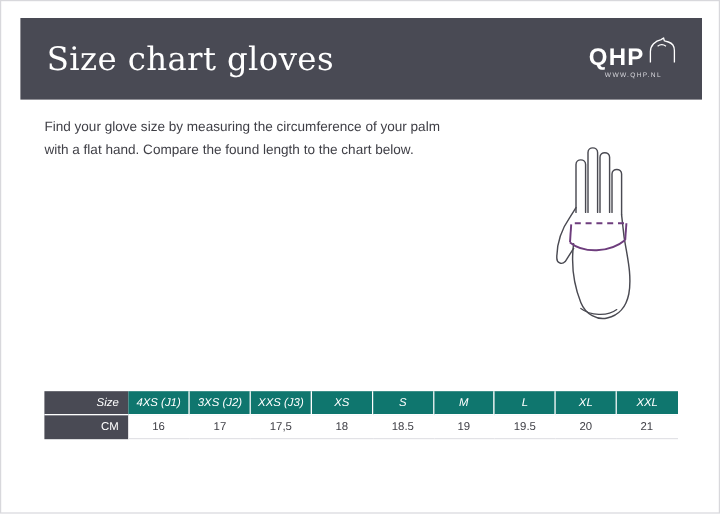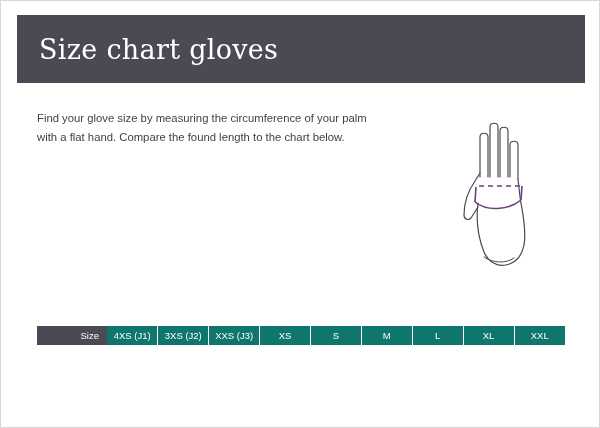--- a/index.html
+++ b/index.html
@@ -87,21 +87,21 @@
     margin: 0 0 12px 20px;
   }
   .paragraphs {
     margin-left: 20px;
     width: 350px;
     font-size: 11.3px;
     line-height: 1.65;
     color: #3f3f46;
   }
   .paragraphs p {
-    margin: 12px 0 15px 0;
+    margin: 0 0 15px 0;
   }
 
   
   .glove {
     position: absolute;
     left: 425px;
     top: 10px;
   }
 
   
@@ -129,20 +129,21 @@
   table.size-table td.rowhead {
     background: #494a54;
     color: #ffffff;
     text-align: right;
     padding-right: 8px;
     width: 62px;
     font-size: 9.5px;
   }
   table.size-table thead th {
     border-bottom: 1px solid #ffffff;
+    font-style: italic;
   }
   table.size-table thead th.col {
     background: #0f766e;
     color: #ffffff;
     border-right: 1px solid #ffffff;
   }
   table.size-table thead th.col.last {
     border-right: none;
   }
   table.size-table tbody tr.row-cm td.val {
@@ -156,20 +157,32 @@
     border-right: 1px solid #ffffff;
   }
 </style>
 </head>
 <body>
 
 <div class="page">
 
   <div class="header">
     <div class="header-title">Size chart gloves</div>
+    <div class="logo-wrap">
+      <div class="logo-row">
+        <span class="logo-text">QHP</span>
+        <span class="logo-mark">
+          <svg width="26" height="22" viewBox="0 0 26 22" xmlns="http://www.w3.org/2000/svg">
+            <path d="M3 21 L3 12 C3 7 7 3 12 2 L14 0.6 L14.6 3 L18 4 C21 5 23 7.5 23 11 L23 21" fill="none" stroke="#ffffff" stroke-width="1.1"></path>
+            <path d="M9 7.5 C11 6 14 6 16 7.5" fill="none" stroke="#ffffff" stroke-width="1"></path>
+          </svg>
+        </span>
+      </div>
+      <div class="logo-url">WWW.QHP.NL</div>
+    </div>
   </div>
 
   <div class="content">
     <div class="paragraphs">
       <p>Find your glove size by measuring the circumference of your palm with a flat hand. Compare the found length to the chart below.</p>
     </div>
 
     <div class="glove">
       <svg width="120" height="175" viewBox="0 0 120 175" xmlns="http://www.w3.org/2000/svg">
         <g fill="none" stroke="#4a4a52" stroke-width="1.2" stroke-linecap="round" stroke-linejoin="round">
@@ -209,17 +222,29 @@
           <th class="col">XXS (J3)</th>
           <th class="col">XS</th>
           <th class="col">S</th>
           <th class="col">M</th>
           <th class="col">L</th>
           <th class="col">XL</th>
           <th class="col last">XXL</th>
         </tr>
       </thead>
       <tbody>
+        <tr class="row-cm">
+          <td class="rowhead">CM</td>
+          <td class="val">16</td>
+          <td class="val">17</td>
+          <td class="val">17,5</td>
+          <td class="val">18</td>
+          <td class="val">18.5</td>
+          <td class="val">19</td>
+          <td class="val">19.5</td>
+          <td class="val">20</td>
+          <td class="val">21</td>
+        </tr>
       </tbody>
     </table>
   </div>
 
 </div>
 
 </body></html>

